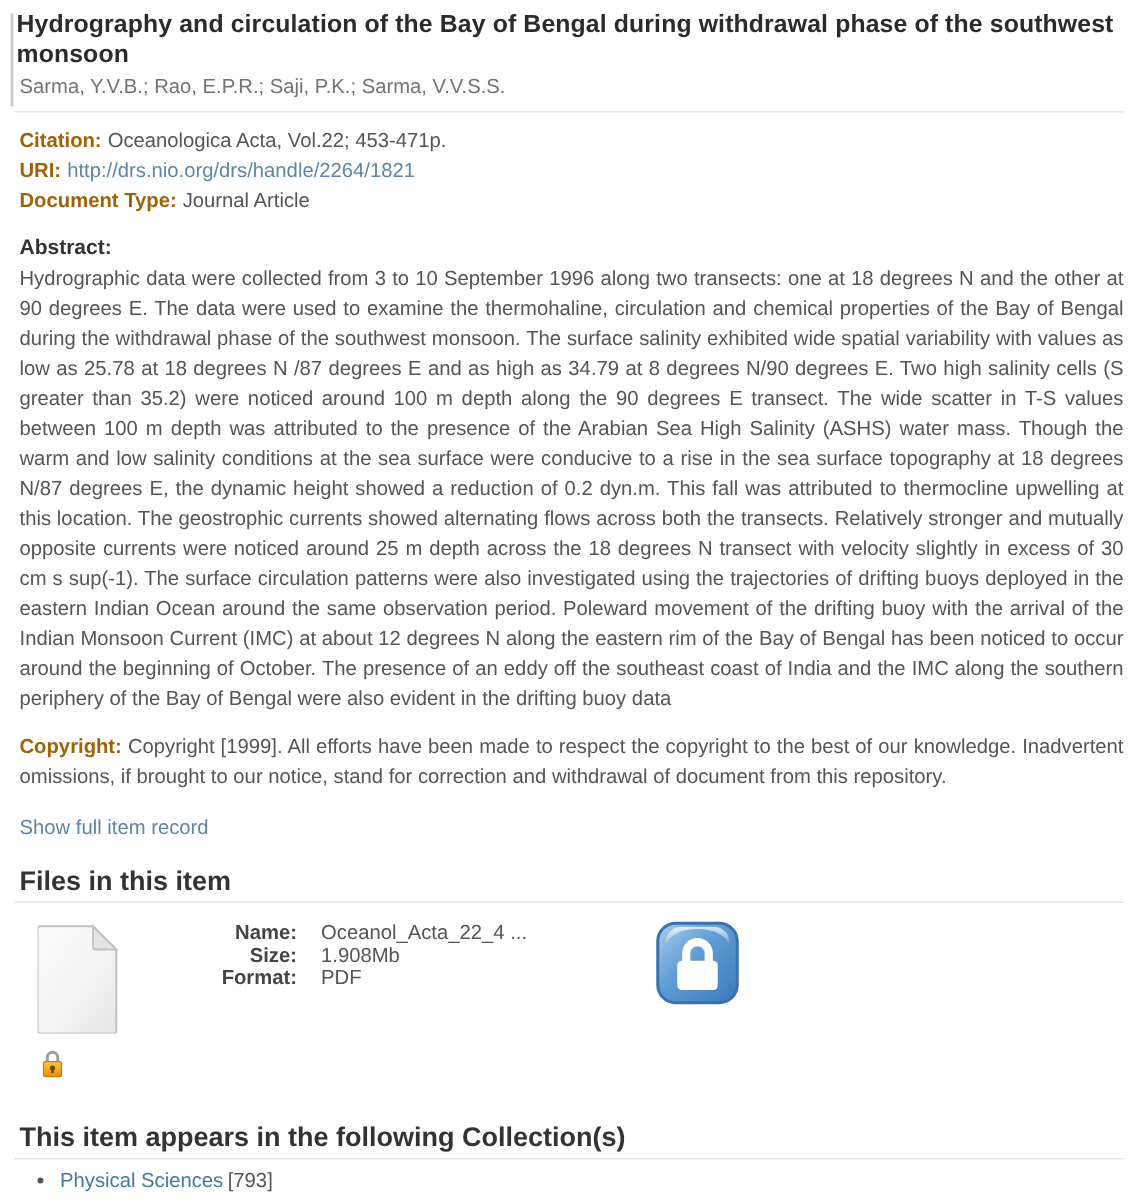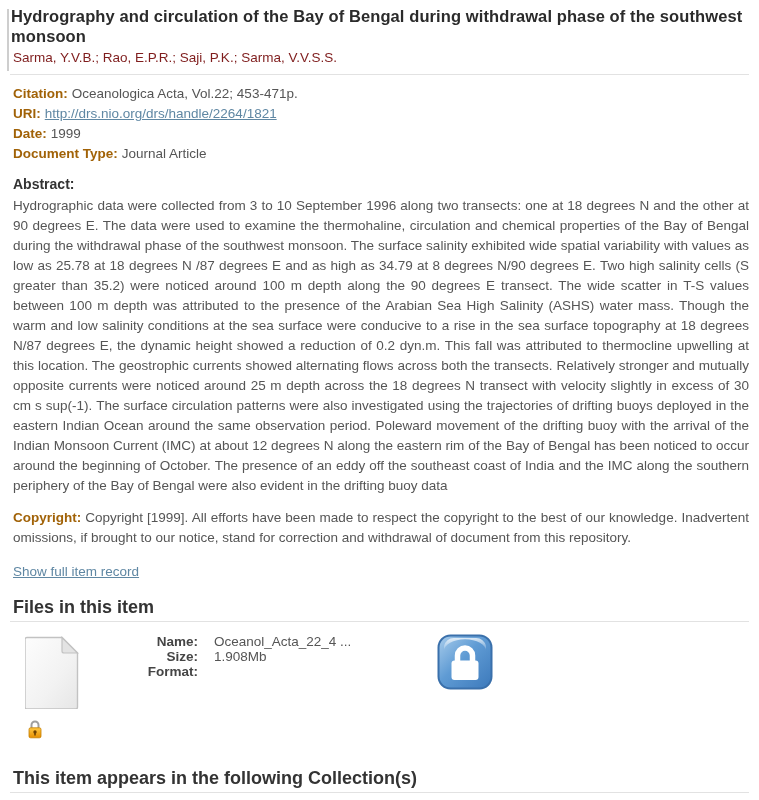--- a/index.html
+++ b/index.html
@@ -16,29 +16,29 @@
   .edge-line {
     position: absolute; left: 7px; top: 9px;
     width: 2px; height: 62px; background: #b9b9b9; opacity: .7;
   }
 
   h1.title {
     font-size: 16.5px; line-height: 20px; font-weight: bold;
     color: #2b2b2b; letter-spacing: .1px; padding-left: 1px;
   }
   .authors {
-    font-size: 13.5px; color: #7f1d1d; margin-top: 3px; padding-left: 3px;
+    font-size: 13.5px; color: #737373; margin-top: 3px; padding-left: 3px;
     line-height: 18px;
   }
   .hr { border-top: 1px solid #e2e2e2; margin-top: 7px; }
 
   .meta { margin-top: 9px; padding-left: 3px; }
   .meta-row { line-height: 20px; }
   .lbl { font-weight: bold; color: #a16207; margin-right: 4px; }
-  a { color: #5f87a3; text-decoration: underline; cursor: pointer; }
+  a { color: #5f87a3; cursor: pointer; }
 
   .abstract-label {
     font-weight: bold; color: #333333; font-size: 14px;
     margin-top: 12px; padding-left: 3px;
   }
   .para {
     margin-top: 4px; padding-left: 3px;
     text-align: justify; line-height: 20px; color: #555555;
   }
   .copyright { margin-top: 12px; }
@@ -84,23 +84,20 @@
   <div class="hr"></div>
 
   <div class="meta">
     <div class="meta-row">
       <span class="lbl">Citation:</span><span>Oceanologica Acta, Vol.22; 453-471p.</span>
     </div>
     <div class="meta-row">
       <span class="lbl">URI:</span><a>http://drs.nio.org/drs/handle/2264/1821</a>
     </div>
     <div class="meta-row">
-      <span class="lbl">Date:</span><span>1999</span>
-    </div>
-    <div class="meta-row">
       <span class="lbl">Document Type:</span><span>Journal Article</span>
     </div>
   </div>
 
   <div class="abstract-label">Abstract:</div>
   <p class="para">Hydrographic data were collected from 3 to 10 September 1996 along two transects: one at 18 degrees N and the other at 90 degrees E. The data were used to examine the thermohaline, circulation and chemical properties of the Bay of Bengal during the withdrawal phase of the southwest monsoon. The surface salinity exhibited wide spatial variability with values as low as 25.78 at 18 degrees N /87 degrees E and as high as 34.79 at 8 degrees N/90 degrees E. Two high salinity cells (S greater than 35.2) were noticed around 100 m depth along the 90 degrees E transect. The wide scatter in T-S values between 100 m depth was attributed to the presence of the Arabian Sea High Salinity (ASHS) water mass. Though the warm and low salinity conditions at the sea surface were conducive to a rise in the sea surface topography at 18 degrees N/87 degrees E, the dynamic height showed a reduction of 0.2 dyn.m. This fall was attributed to thermocline upwelling at this location. The geostrophic currents showed alternating flows across both the transects. Relatively stronger and mutually opposite currents were noticed around 25 m depth across the 18 degrees N transect with velocity slightly in excess of 30 cm s sup(-1). The surface circulation patterns were also investigated using the trajectories of drifting buoys deployed in the eastern Indian Ocean around the same observation period. Poleward movement of the drifting buoy with the arrival of the Indian Monsoon Current (IMC) at about 12 degrees N along the eastern rim of the Bay of Bengal has been noticed to occur around the beginning of October. The presence of an eddy off the southeast coast of India and the IMC along the southern periphery of the Bay of Bengal were also evident in the drifting buoy data</p>
 
   <p class="para copyright">
     <span class="lbl">Copyright:</span><span>Copyright [1999]. All efforts have been made to respect the copyright to the best of our knowledge. Inadvertent omissions, if brought to our notice, stand for correction and withdrawal of document from this repository.</span>
   </p>
@@ -126,20 +123,21 @@
         </svg>
       </span>
     </div>
 
     <div class="file-details">
       <span class="dl">Name:</span>
       <span class="dv">Oceanol_Acta_22_4 ...</span>
       <span class="dl">Size:</span>
       <span class="dv">1.908Mb</span>
       <span class="dl">Format:</span>
+      <span class="dv">PDF</span>
     </div>
 
     <button class="lock-btn" title="">
       <svg width="56" height="56" viewBox="0 0 56 56" aria-hidden="true">
         <defs>
           <linearGradient id="blueGrad" x1="0" y1="0" x2="1" y2="1">
             <stop offset="0" stop-color="#a9cdec"></stop>
             <stop offset="0.45" stop-color="#5f9bd4"></stop>
             <stop offset="1" stop-color="#3c79bb"></stop>
           </linearGradient>

